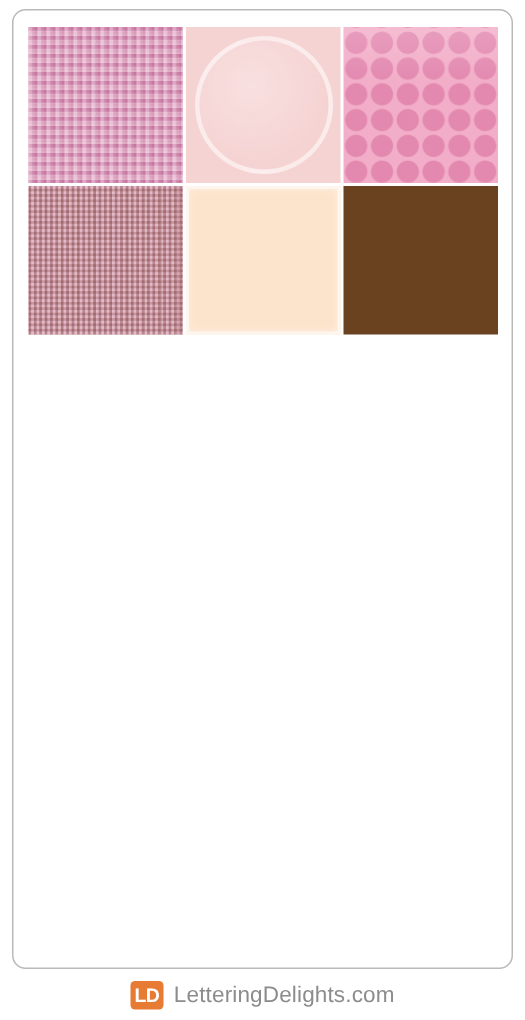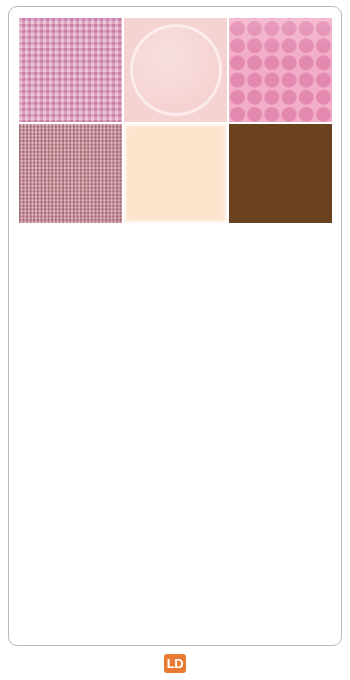--- a/index.html
+++ b/index.html
@@ -205,13 +205,14 @@
 
     <div class="swatch pat-cream" title="Cream Deckled Paper"></div>
 
     <div class="swatch pat-stripes" title="Brown Horizontal Stripes"></div>
 
   </div>
 </div>
 
 <div id="footer-brand">
   <span id="brand-logo-mark">LD</span>
+  <span id="brand-name">LetteringDelights.com</span>
 </div>
 
 </body></html>

